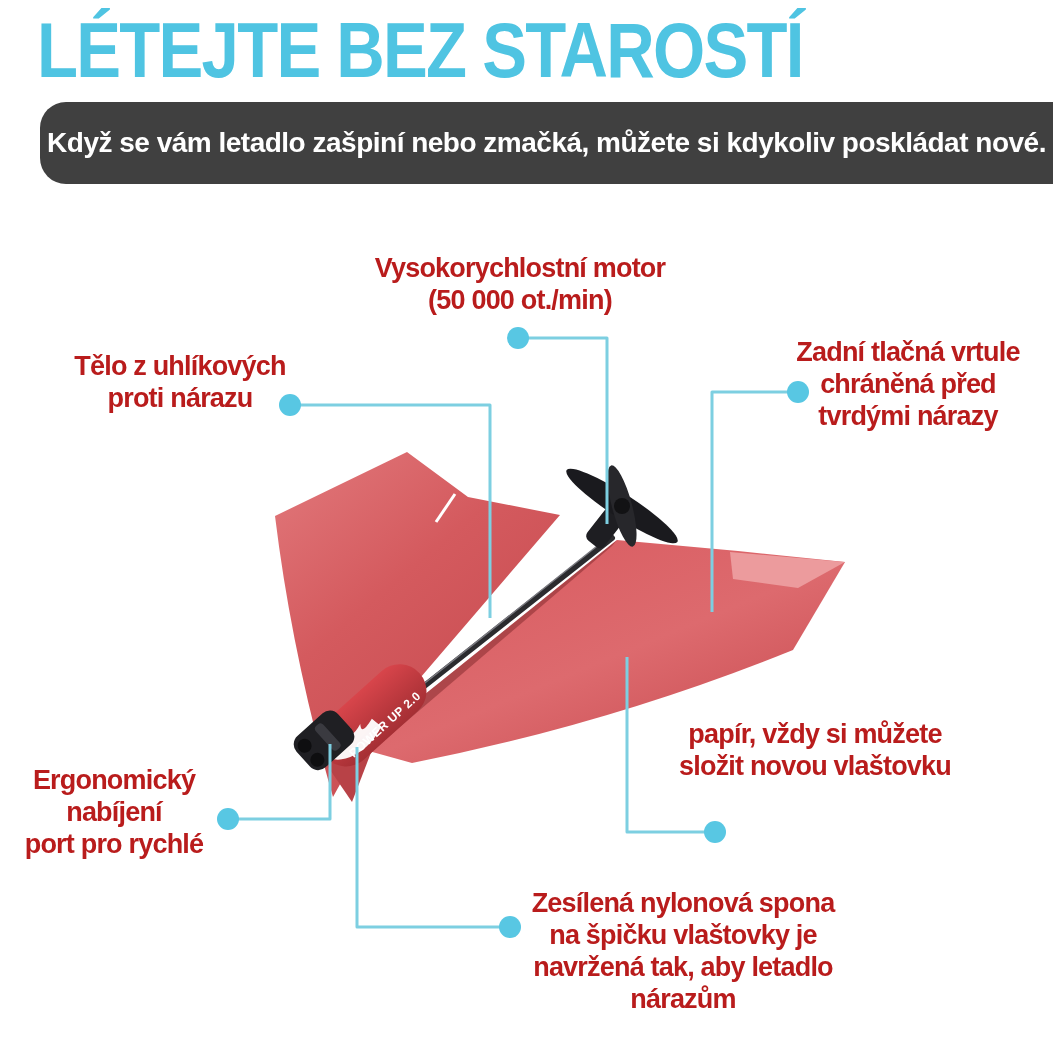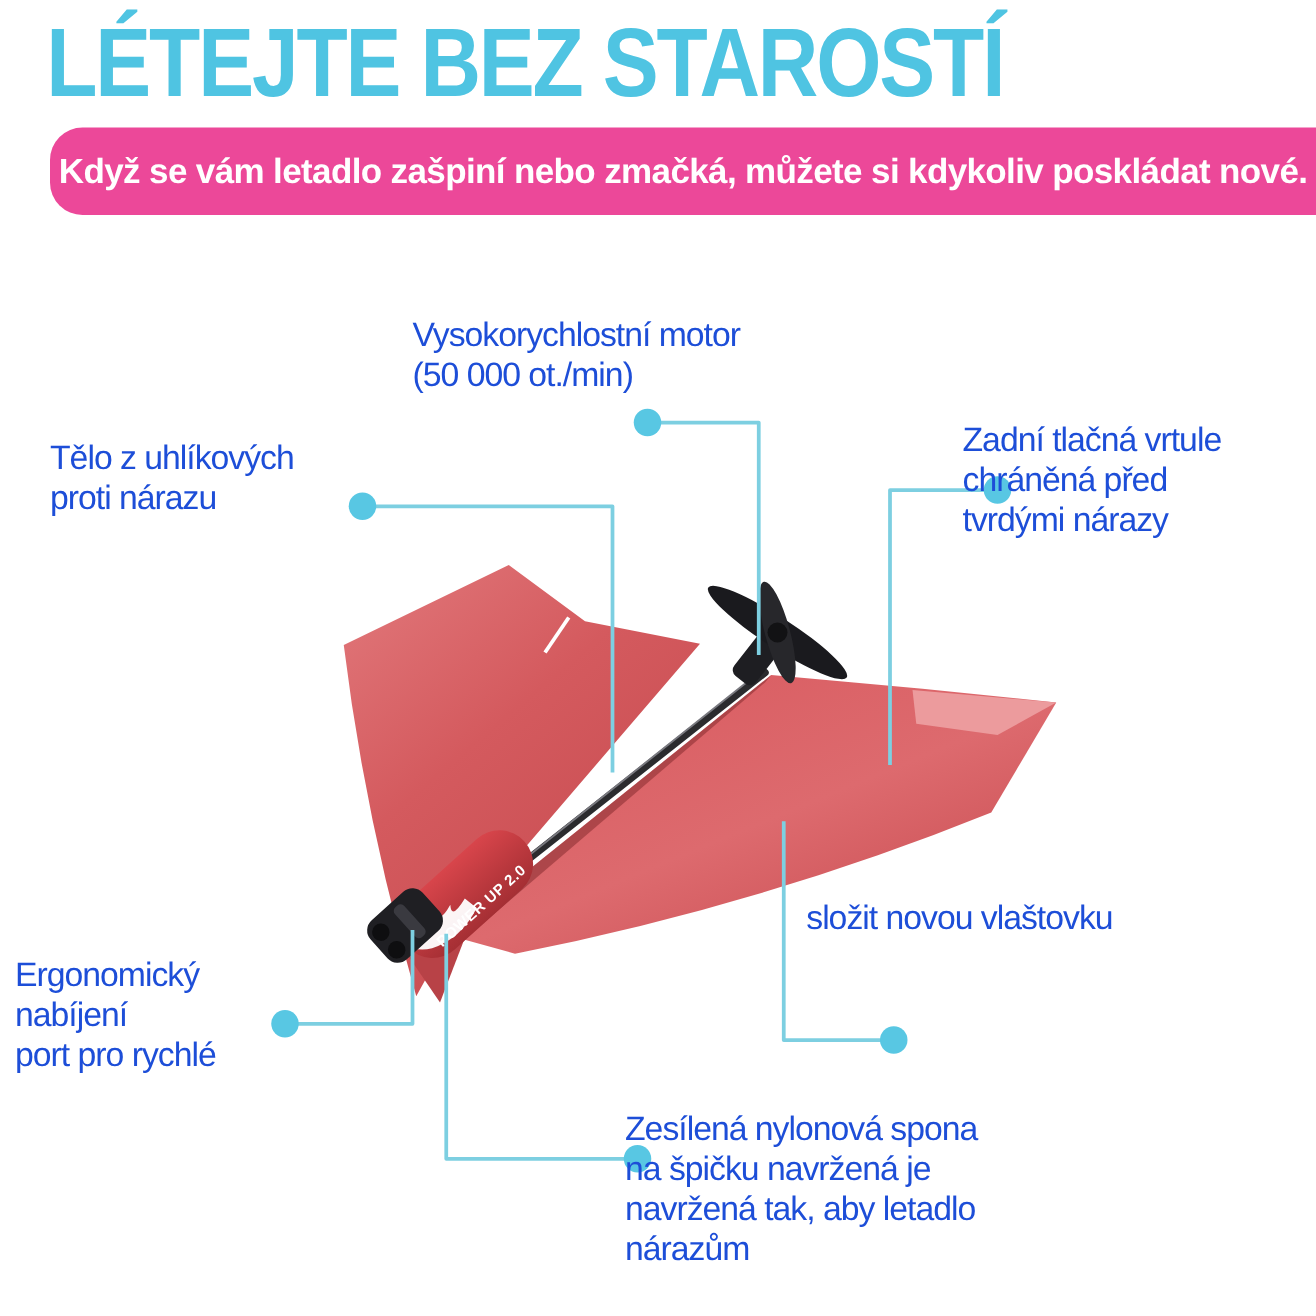--- a/index.html
+++ b/index.html
@@ -3,26 +3,26 @@
 <meta charset="utf-8">
 <style>
   html,body{margin:0;padding:0;background:#ffffff;}
   .page{position:relative;width:1053px;height:1053px;background:#ffffff;overflow:hidden;
         font-family:"Liberation Sans",sans-serif;}
   
   .title{position:absolute;left:37px;top:10px;margin:0;color:#4FC4E2;
          font-size:78px;font-weight:700;letter-spacing:-2px;white-space:nowrap;
          transform:scaleX(0.86);transform-origin:left top;line-height:1.05;}
   
-  .banner{position:absolute;left:40px;top:102px;right:0;height:70px;background:#ec4899;
+  .banner{position:absolute;left:40px;top:102px;right:0;height:82px;background:#404040;
           border-radius:26px 0 0 26px;display:flex;align-items:center;justify-content:center;}
   .banner span{color:#ffffff;font-size:28px;font-weight:700;letter-spacing:-0.5px;white-space:nowrap;}
   
-  .callout{position:absolute;color:#1d4ed8;font-weight:400;font-size:27px;line-height:32px;
-           letter-spacing:-0.8px;text-align:left;}
+  .callout{position:absolute;color:#b91c1c;font-weight:700;font-size:27px;line-height:32px;
+           letter-spacing:-0.8px;text-align:center;}
   .callout span{display:block;}
   .motor{left:330px;top:252px;width:380px;}
   .body{left:40px;top:350px;width:280px;}
   .propeller{left:770px;top:336px;width:276px;}
   .paper{left:645px;top:718px;width:340px;}
   .port{left:12px;top:764px;width:204px;}
   .clip{left:500px;top:870px;width:366px;margin-top:17px;}
   svg.scene{position:absolute;left:0;top:0;}
 </style>
 </head>
@@ -130,29 +130,30 @@
     <span>proti nárazu</span>
   </div>
 
   <div class="callout propeller">
     <span>Zadní tlačná vrtule</span>
     <span>chráněná před</span>
     <span>tvrdými nárazy</span>
   </div>
 
   <div class="callout paper">
+    <span>papír, vždy si můžete</span>
     <span>složit novou vlaštovku</span>
   </div>
 
   <div class="callout port">
     <span>Ergonomický</span>
     <span>nabíjení</span>
     <span>port pro rychlé</span>
   </div>
 
   <div class="callout clip">
     <span>Zesílená nylonová spona</span>
-    <span>na špičku navržená je</span>
+    <span>na špičku vlaštovky je</span>
     <span>navržená tak, aby letadlo</span>
     <span>nárazům</span>
   </div>
 
 </div>
 
 </body></html>

